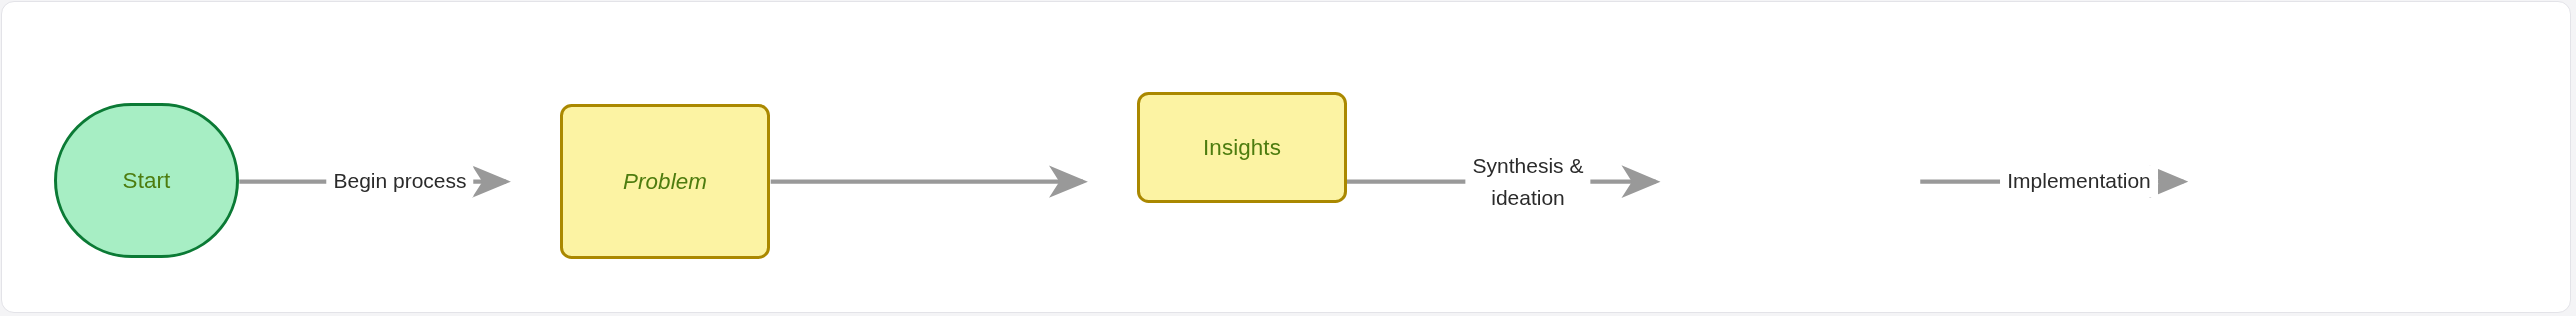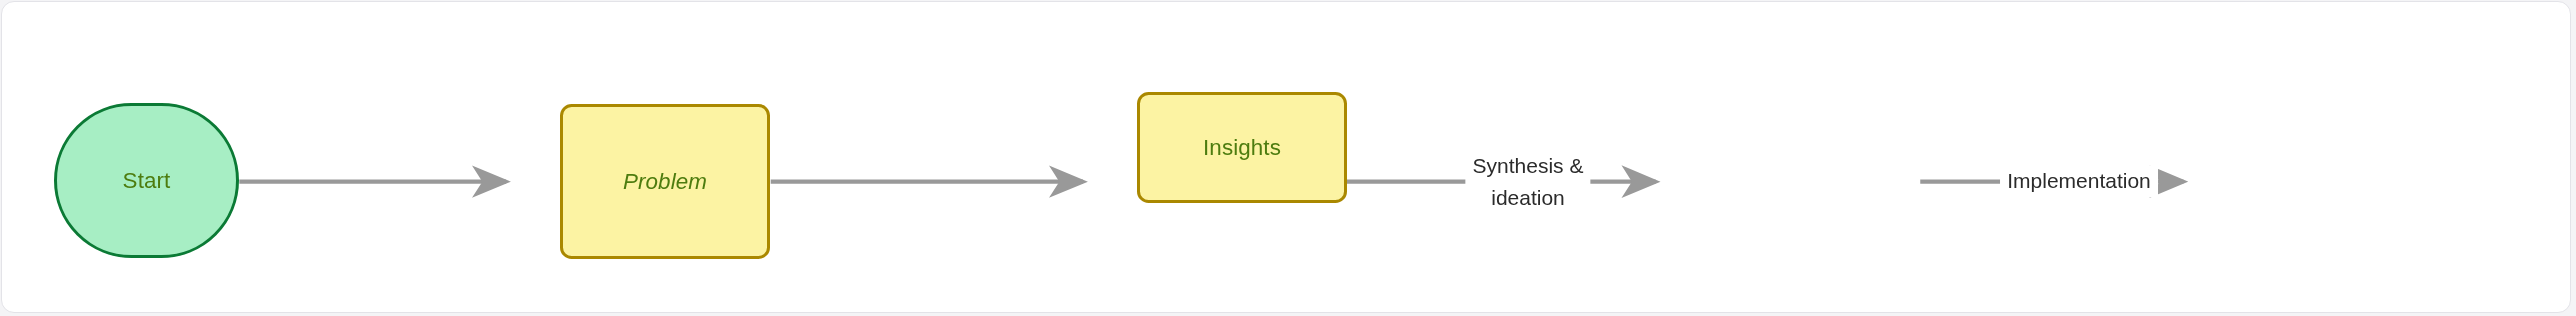--- a/index.html
+++ b/index.html
@@ -123,20 +123,21 @@
     <div class="node process" style="left:560px; top:104px; width:210px; height:155px;font-style:italic;">
       <span class="node-label">Problem</span>
     </div>
 
     <div class="node process" style="left:1137px; top:92px; width:210px; height:111px;">
       <span class="node-label">Insights</span>
     </div>
 
 
 
+    <div class="edge-label" style="left:400px; top:181px;">Begin process</div>
 
 
     <div class="edge-label" style="left:1528px; top:181px;">Synthesis &amp;
 ideation</div>
 
     <div class="edge-label" style="left:2079px; top:181px;text-align:right;">Implementation</div>
 
   </div>
 </div>
 

